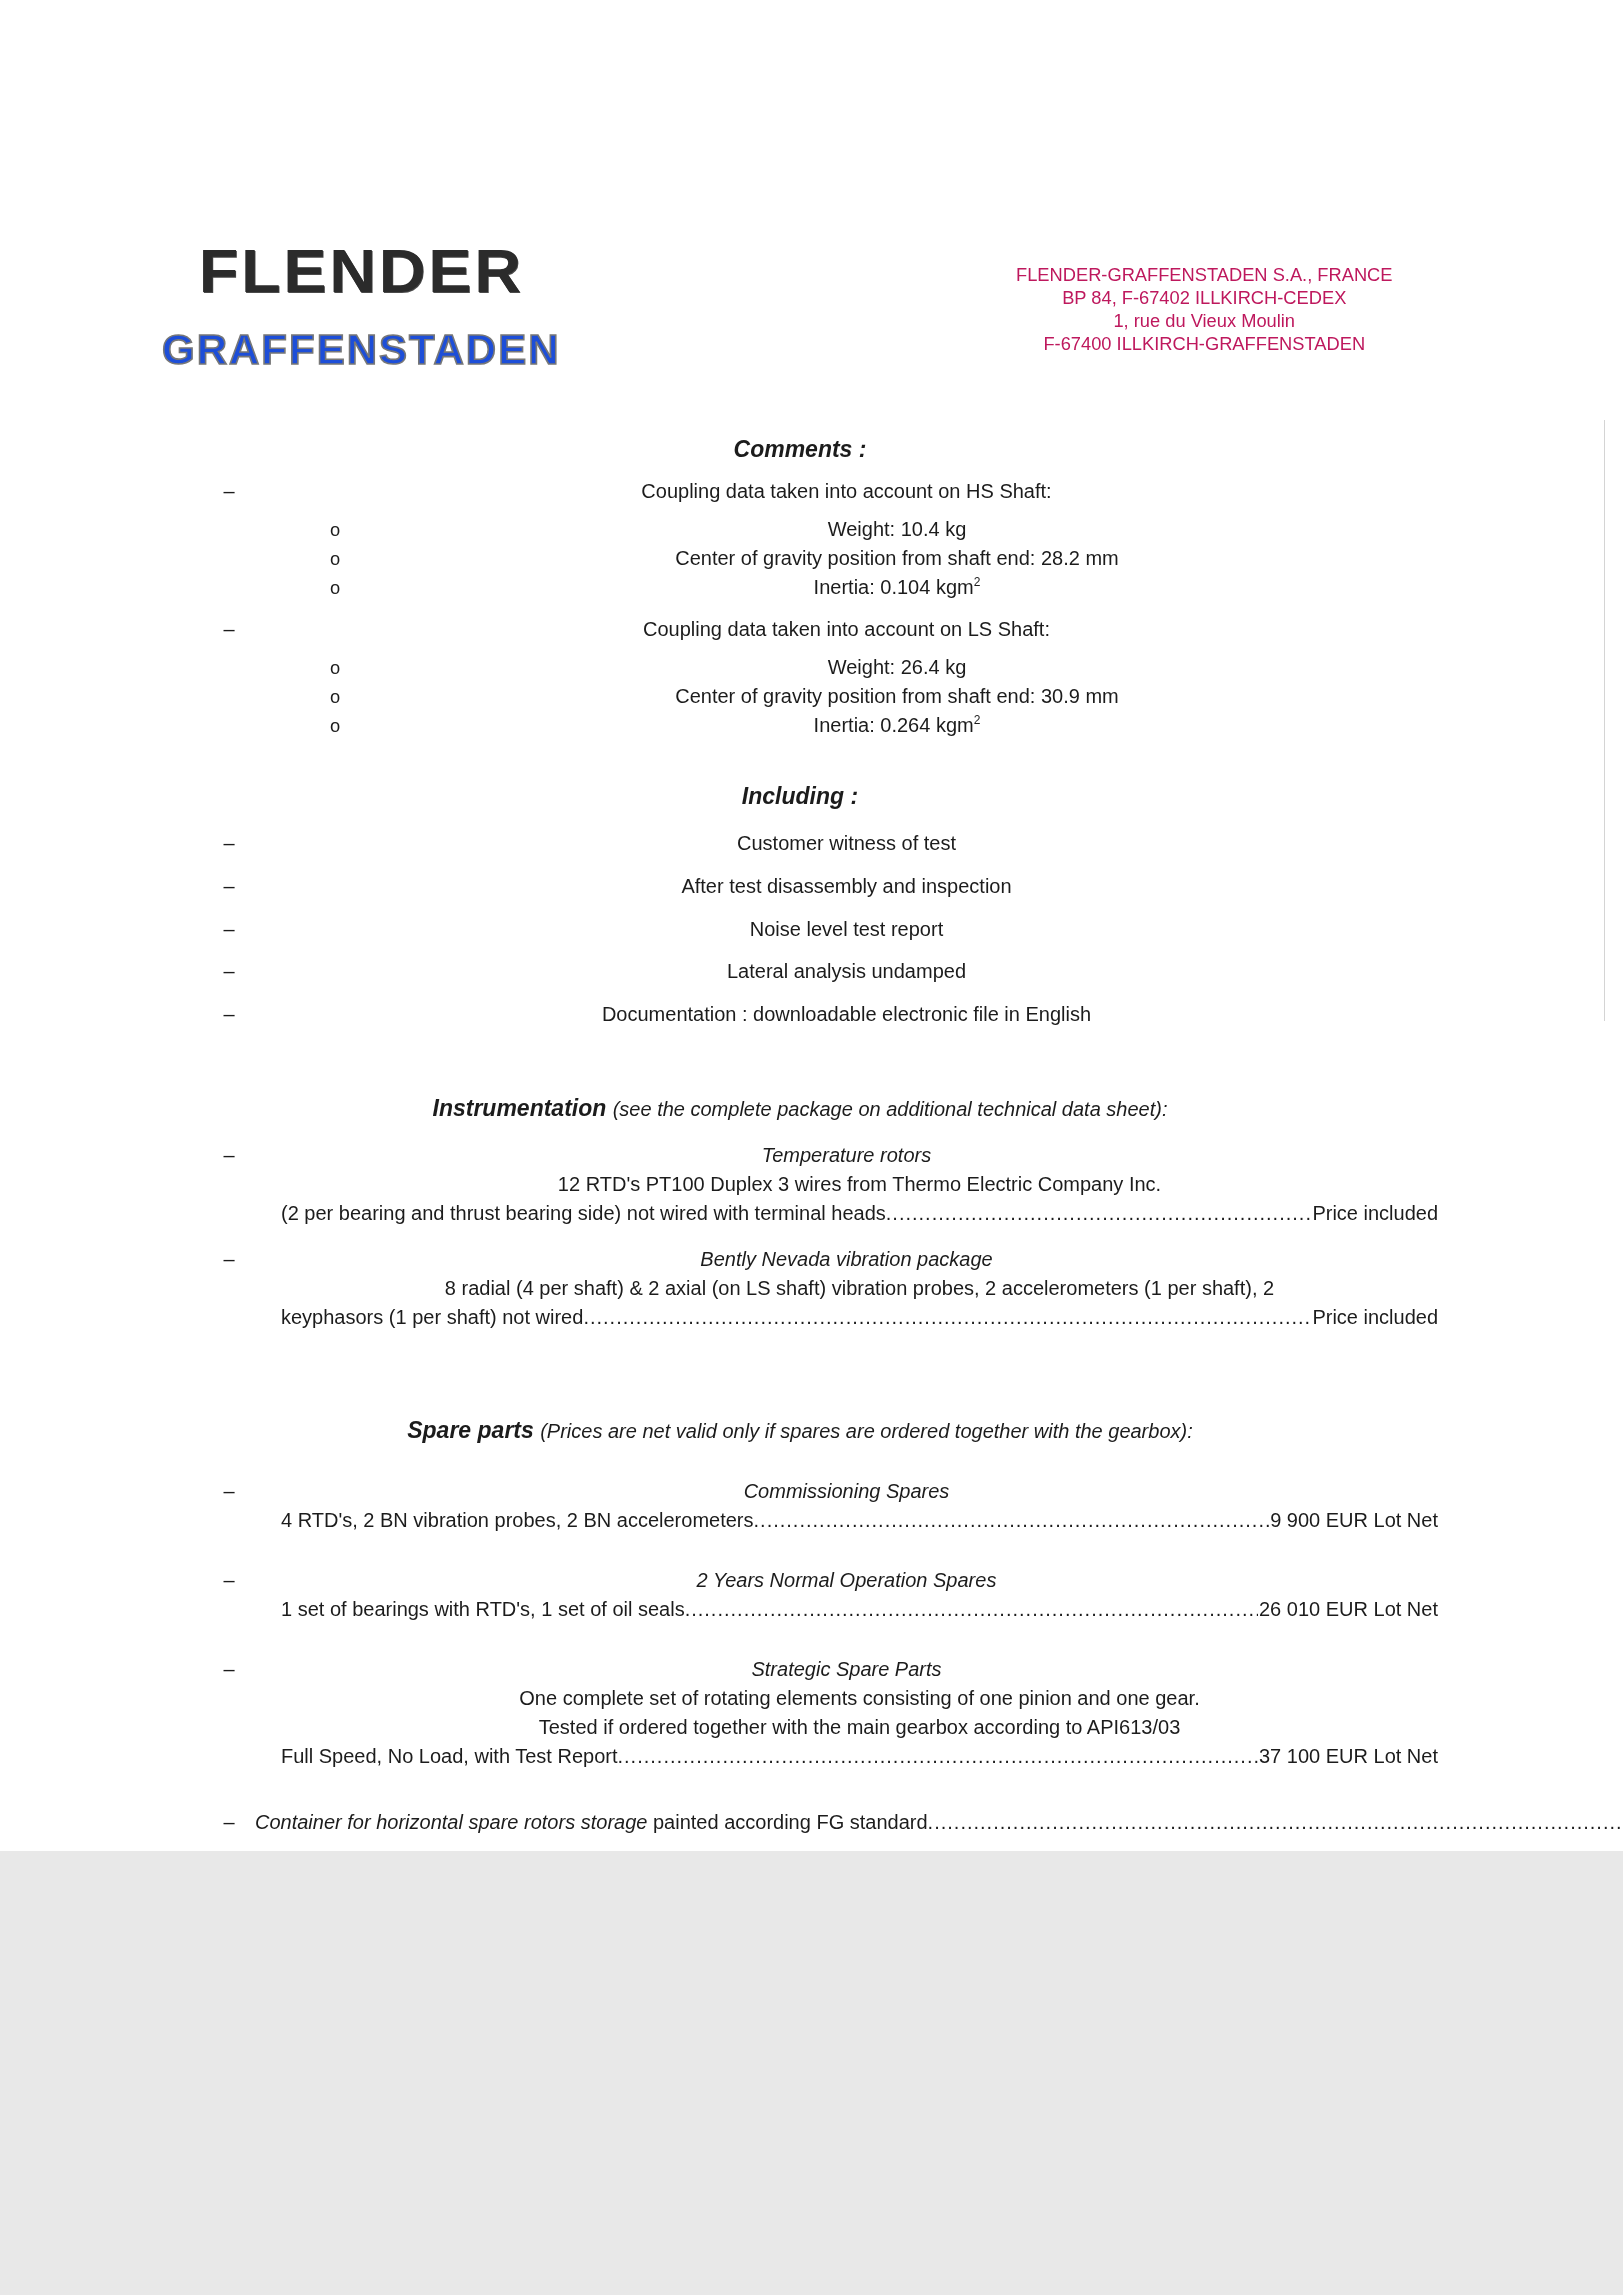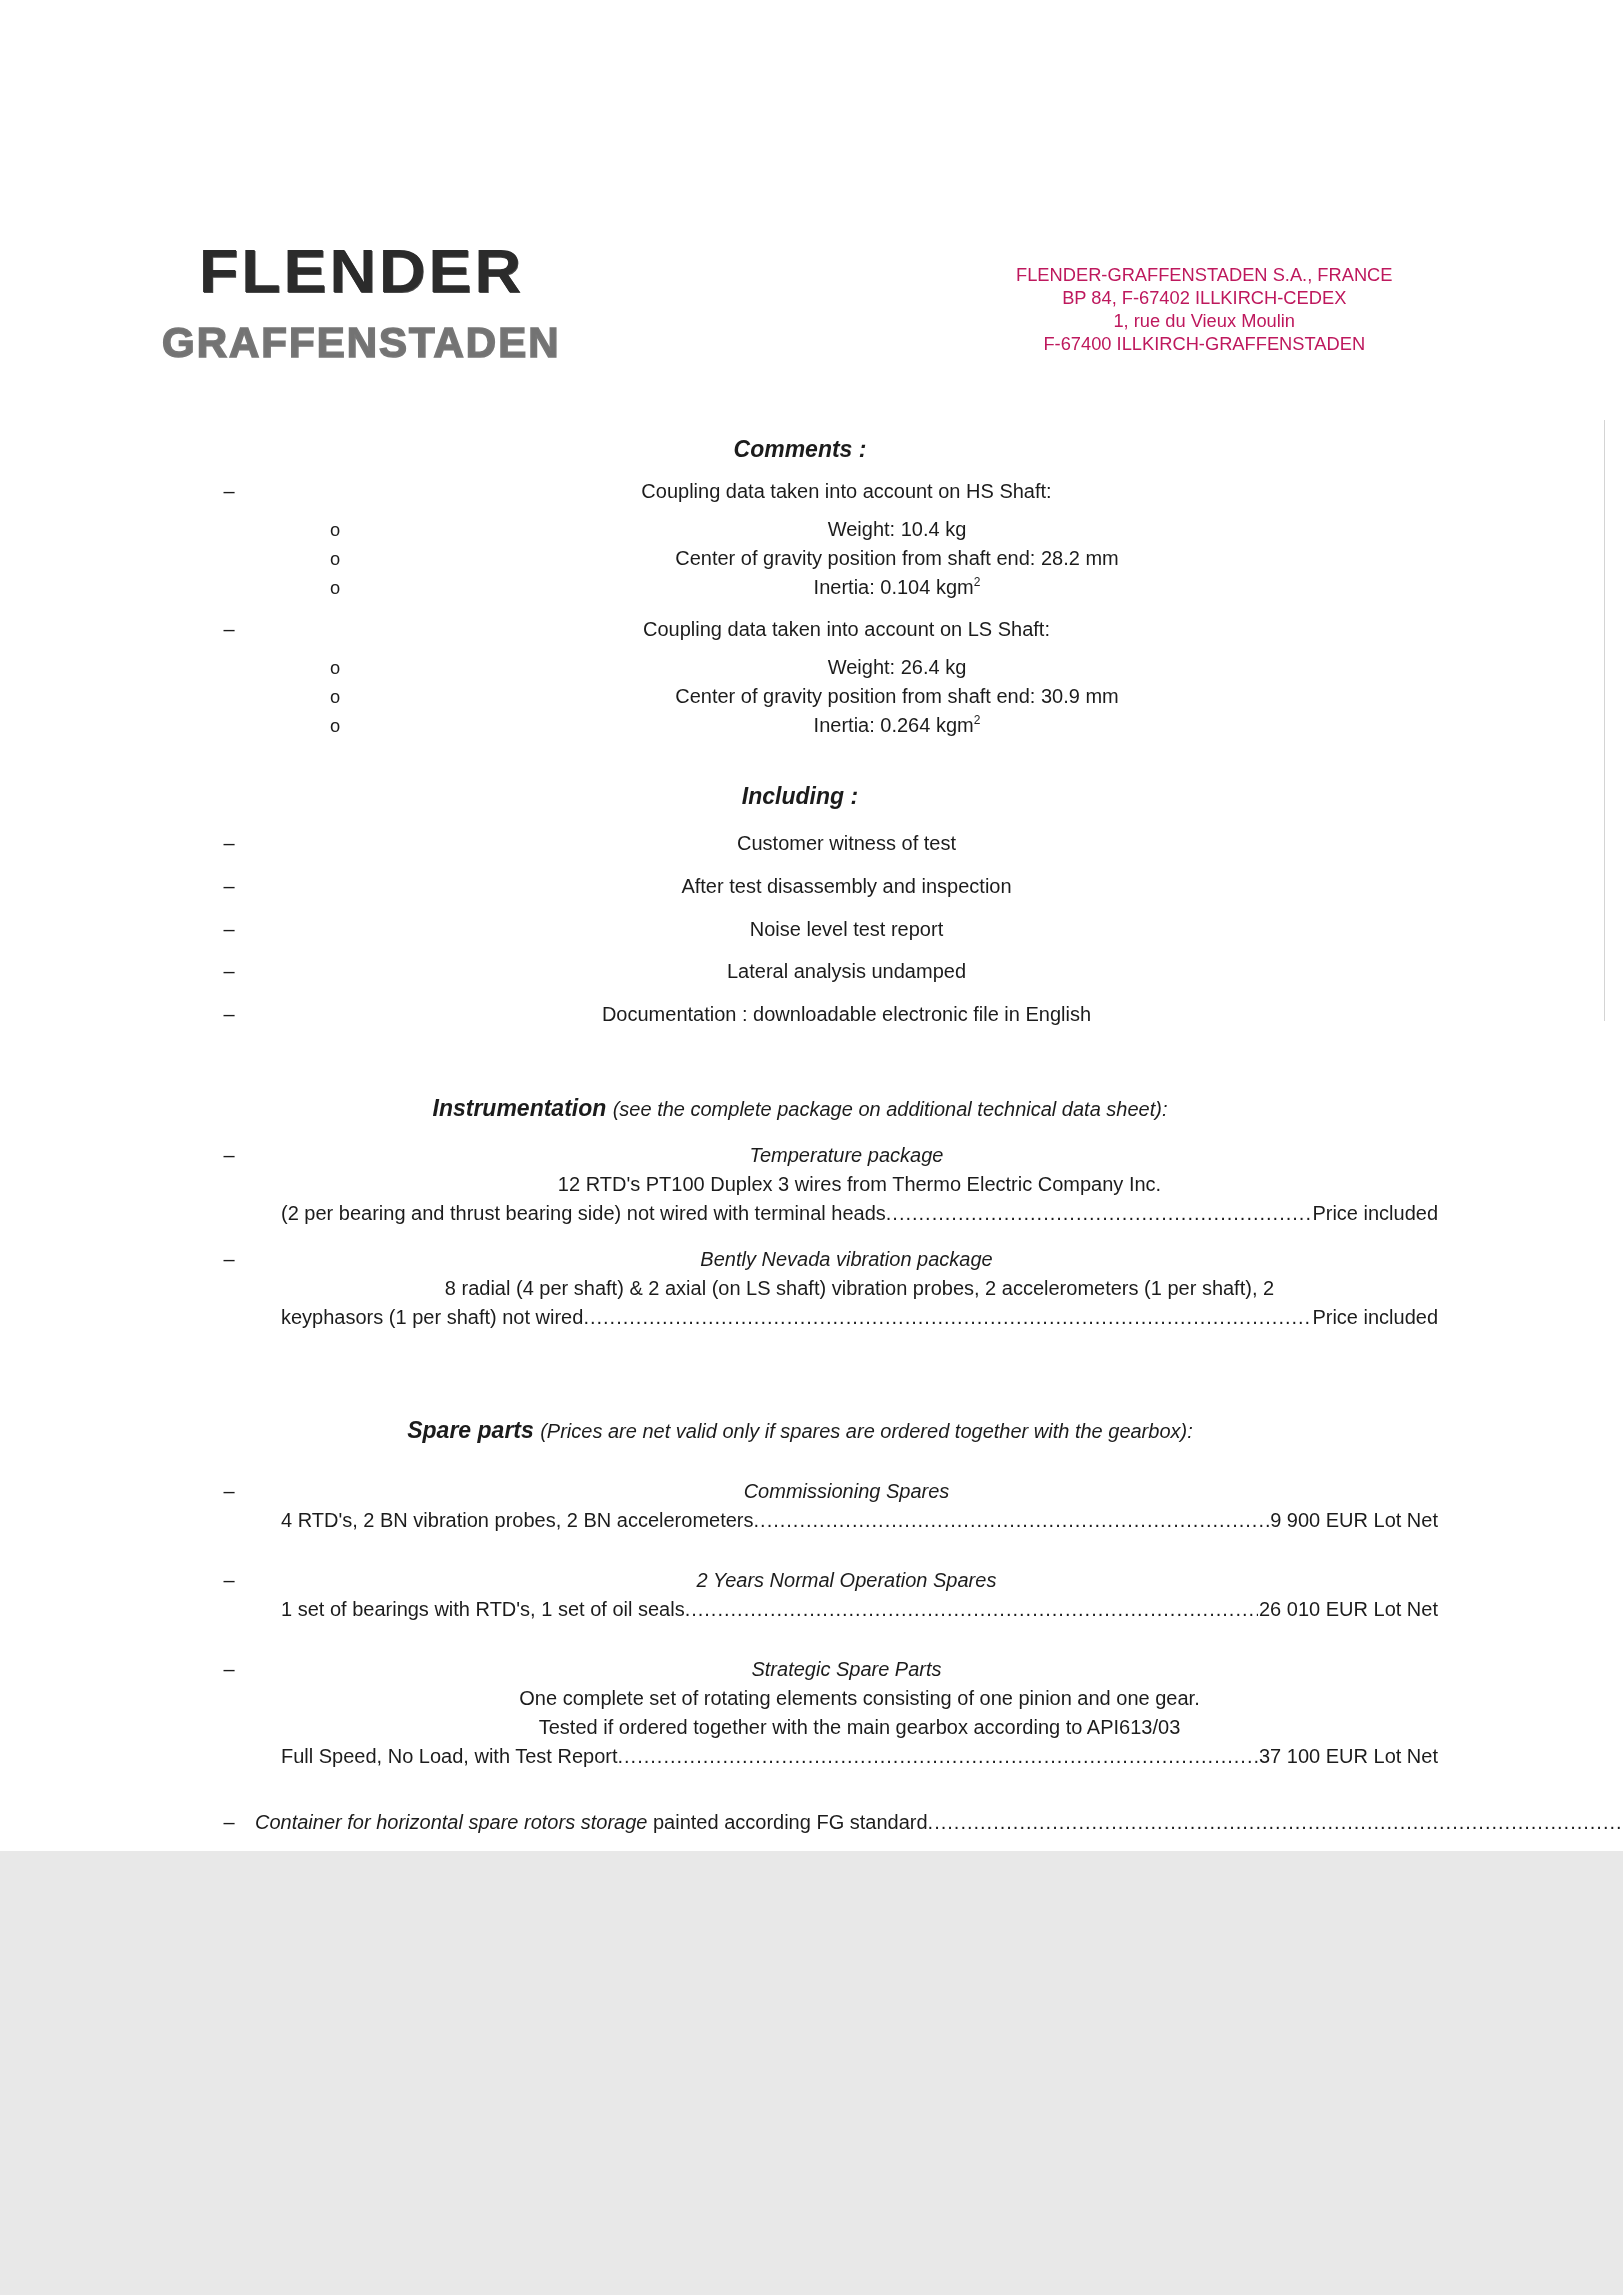--- a/index.html
+++ b/index.html
@@ -25,26 +25,26 @@
     font-size: 65px;
     line-height: 60px;
     font-weight: 900;
     letter-spacing: 2.6px;
     color: #2b2b2b;
     transform: scaleY(0.95);
     transform-origin: left top;
     text-shadow: 0.7px 0.7px 0 #4a4a4a;
   }
   .logo-graff {
-    margin-top: 20px;
+    margin-top: 27px;
     font-size: 42px;
     line-height: 39px;
     font-weight: 800;
     letter-spacing: 2px;
-    color: #737373;
+    color: #1d4ed8;
     -webkit-text-stroke: 1.6px #777777;
   }
   .address-block {
     position: absolute;
     left: 1016px;
     top: 263px;
     font-size: 18.3px;
     line-height: 23px;
     color: #be185d;
   }
@@ -187,21 +187,21 @@
   </div>
 
   <div class="section" style="top:1094px">
     <div class="sec-title">
       <span>Instrumentation </span><span class="sec-note">(see the complete package on additional technical data sheet):</span>
     </div>
 
     <div class="pkg">
       <div class="row">
         <span class="gutter">–</span>
-        <span class="rtext pkg-title">Temperature package</span>
+        <span class="rtext pkg-title">Temperature rotors</span>
       </div>
       <div class="indent pkg-line">12 RTD's PT100 Duplex 3 wires from Thermo Electric Company Inc.</div>
       <div class="indent leader-row">
         <span class="lead-text">(2 per bearing and thrust bearing side) not wired with terminal heads</span>
         <span class="dots"></span>
         <span class="price">Price included</span>
       </div>
     </div>
 
     <div class="pkg">

